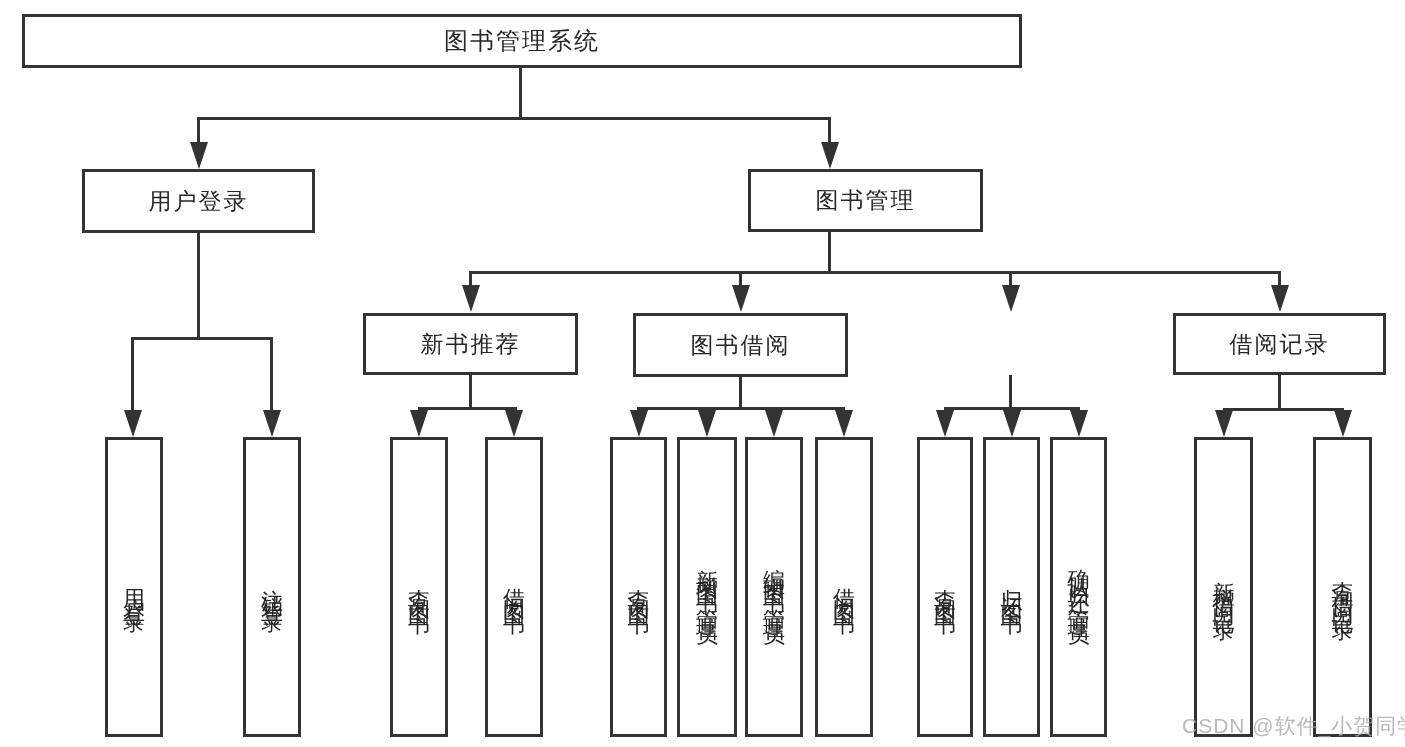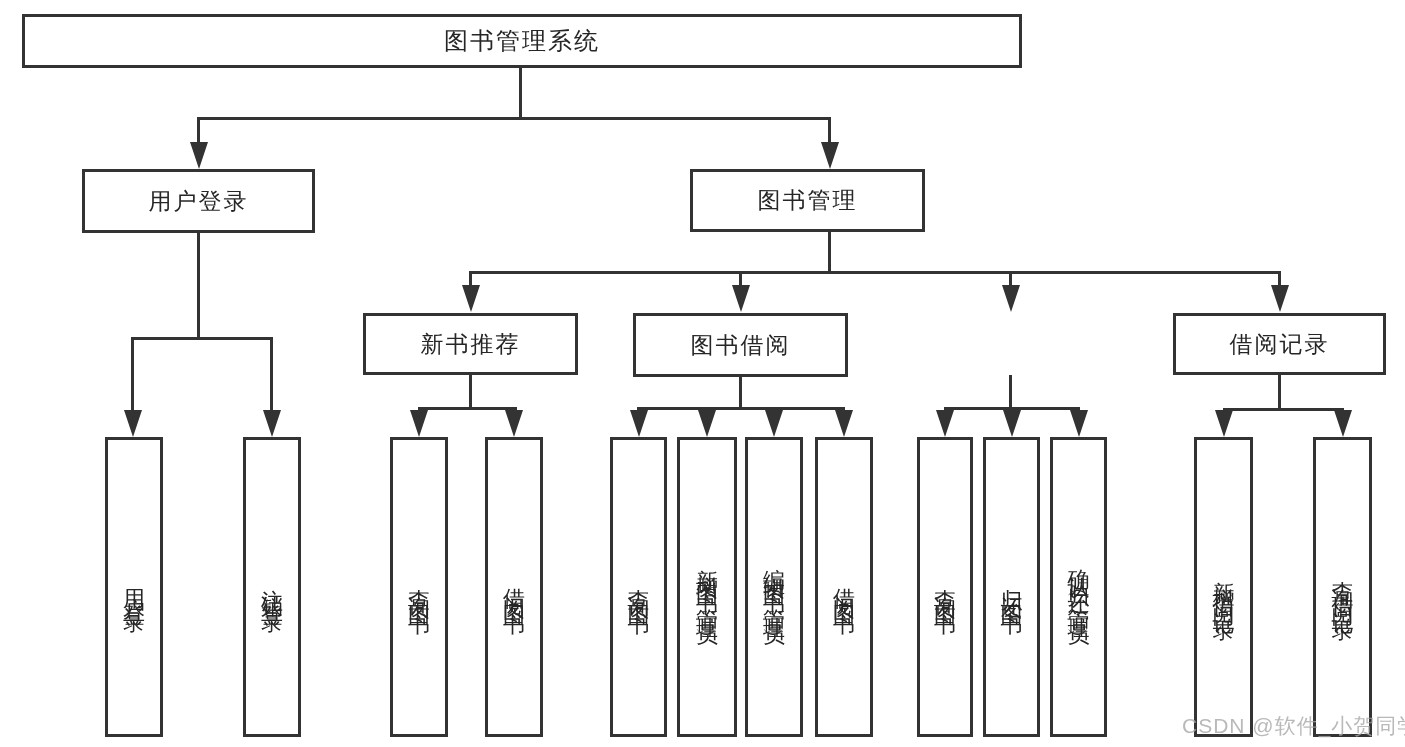--- a/index.html
+++ b/index.html
@@ -69,21 +69,21 @@
   <div class="vline" style="left:519px; top:68px; height:52px;"></div>
   <div class="hline" style="left:197px; top:117px; width:634px;"></div>
   <div class="vline" style="left:197px; top:120px; height:23px;"></div>
   <div class="arrow" style="left:190px; top:142px;"></div>
   <div class="vline" style="left:828px; top:120px; height:23px;"></div>
   <div class="arrow" style="left:821px; top:142px;"></div>
 
   <div class="box hbox" style="left:82px; top:169px; width:233px; height:64px;">
     <span>用户登录</span>
   </div>
-  <div class="box hbox" style="left:690px; top:169px; width:235px; height:63px;">
+  <div class="box hbox" style="left:748px; top:169px; width:235px; height:63px;">
     <span>图书管理</span>
   </div>
 
   <div class="vline" style="left:197px; top:233px; height:107px;"></div>
   <div class="hline" style="left:131px; top:337px; width:142px;"></div>
   <div class="vline" style="left:131px; top:340px; height:71px;"></div>
   <div class="arrow" style="left:124px; top:410px;"></div>
   <div class="vline" style="left:270px; top:340px; height:71px;"></div>
   <div class="arrow" style="left:263px; top:410px;"></div>
 

